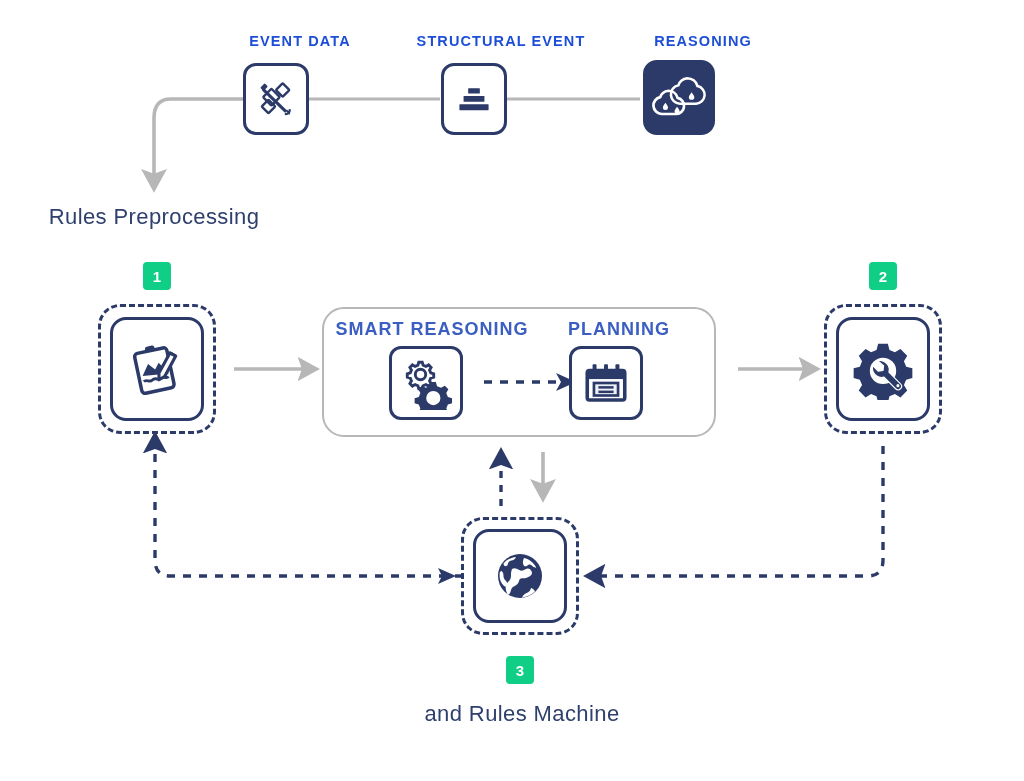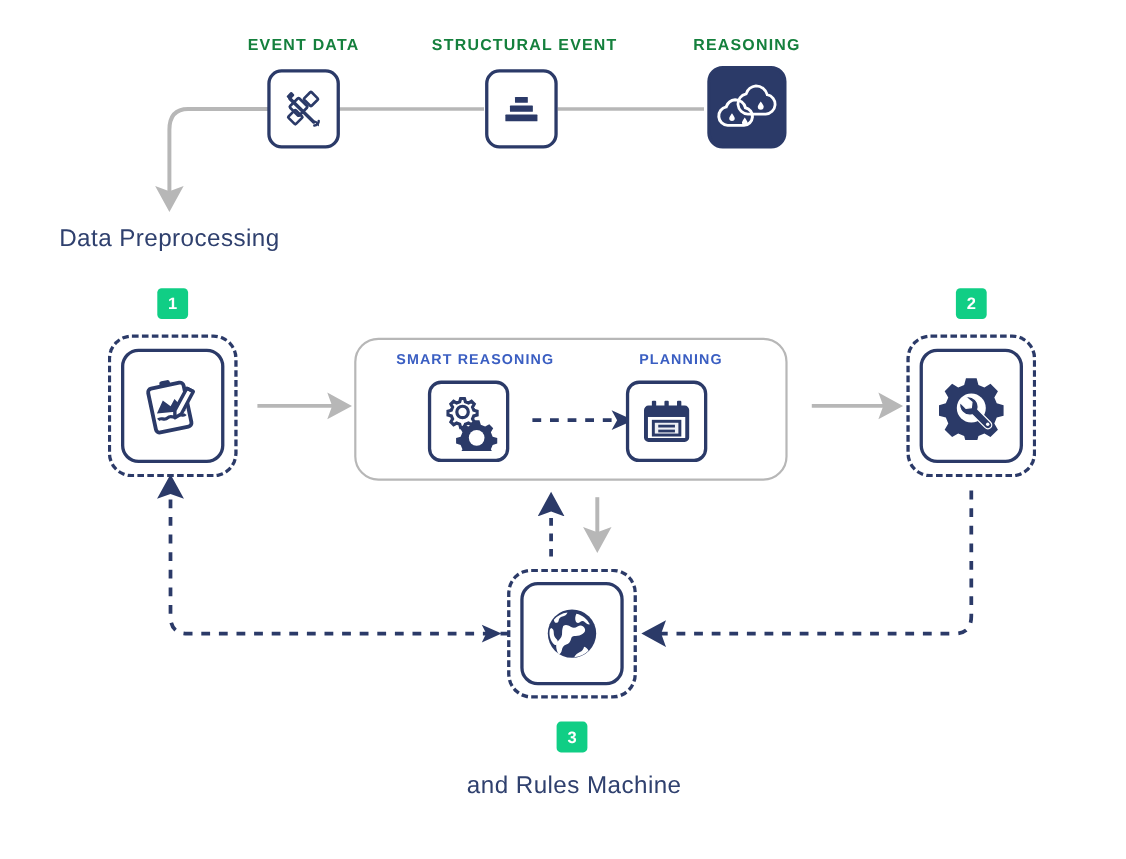--- a/index.html
+++ b/index.html
@@ -27,23 +27,24 @@
     width: 1024px;
     height: 781px;
   }
   
   .src-label {
     position: absolute;
     text-align: center;
     font-size: 14.5px;
     font-weight: bold;
     letter-spacing: 1.1px;
-    color: #15803d;
+    color: #1d4ed8;
     white-space: nowrap;
     transform: translateX(-50%);
+    margin-left: 24px;
   }
   
   .tile {
     position: absolute;
     box-sizing: border-box;
     background: #ffffff;
     border: 3.5px solid #2b3a68;
     border-radius: 13px;
     display: flex;
     align-items: center;
@@ -100,21 +101,21 @@
   
   .panel {
     position: absolute;
     box-sizing: border-box;
     background: #ffffff;
     border: 2.5px solid #b7b7b7;
     border-radius: 22px;
   }
   .panel-label {
     position: absolute;
-    font-size: 13px;
+    font-size: 18px;
     font-weight: bold;
     letter-spacing: 1.0px;
     color: #3a5ec2;
     white-space: nowrap;
     transform: translateX(-50%);
     text-align: center;
   }
   .mini-tile {
     position: absolute;
     box-sizing: border-box;
@@ -233,21 +234,21 @@
 
       <g fill="#ffffff">
         <path d="M45,26 c1.8,2.6 2.8,4 2.8,5.1 a2.8,2.8 0 0 1 -5.6,0 c0,-1.1 1,-2.5 2.8,-5.1 z"></path>
         <path d="M18,37 c1.7,2.5 2.6,3.8 2.6,4.8 a2.6,2.6 0 0 1 -5.2,0 c0,-1 0.9,-2.3 2.6,-4.8 z"></path>
         <path d="M30,41 c1.7,2.5 2.6,3.8 2.6,4.8 a2.6,2.6 0 0 1 -5.2,0 c0,-1 0.9,-2.3 2.6,-4.8 z"></path>
       </g>
     </svg>
   </div>
 
   <div class="stage-title" style="left:154px; top:203px;">
-    <div>Data Preprocessing</div>
+    <div>Rules Preprocessing</div>
   </div>
   <div class="badge" style="left:157px; top:262px;">1</div>
 
   <div class="dash-wrap" style="left:157px; top:369px; width:118px; height:130px;"></div>
   <div class="stage-tile" style="left:157px; top:369px; width:94px; height:104px;">
     <svg width="62" height="62" viewBox="0 0 64 64">
       <g transform="rotate(-12 32 32)">
         <rect x="12" y="12" width="34" height="42" rx="3.5" fill="none" stroke="#2b3a68" stroke-width="3.6"></rect>
         <path d="M24,12 l0,-2.4 a2.4,2.4 0 0 1 2.4,-2.4 l5.2,0 a2.4,2.4 0 0 1 2.4,2.4 l0,2.4 z" fill="#2b3a68"></path>
 

